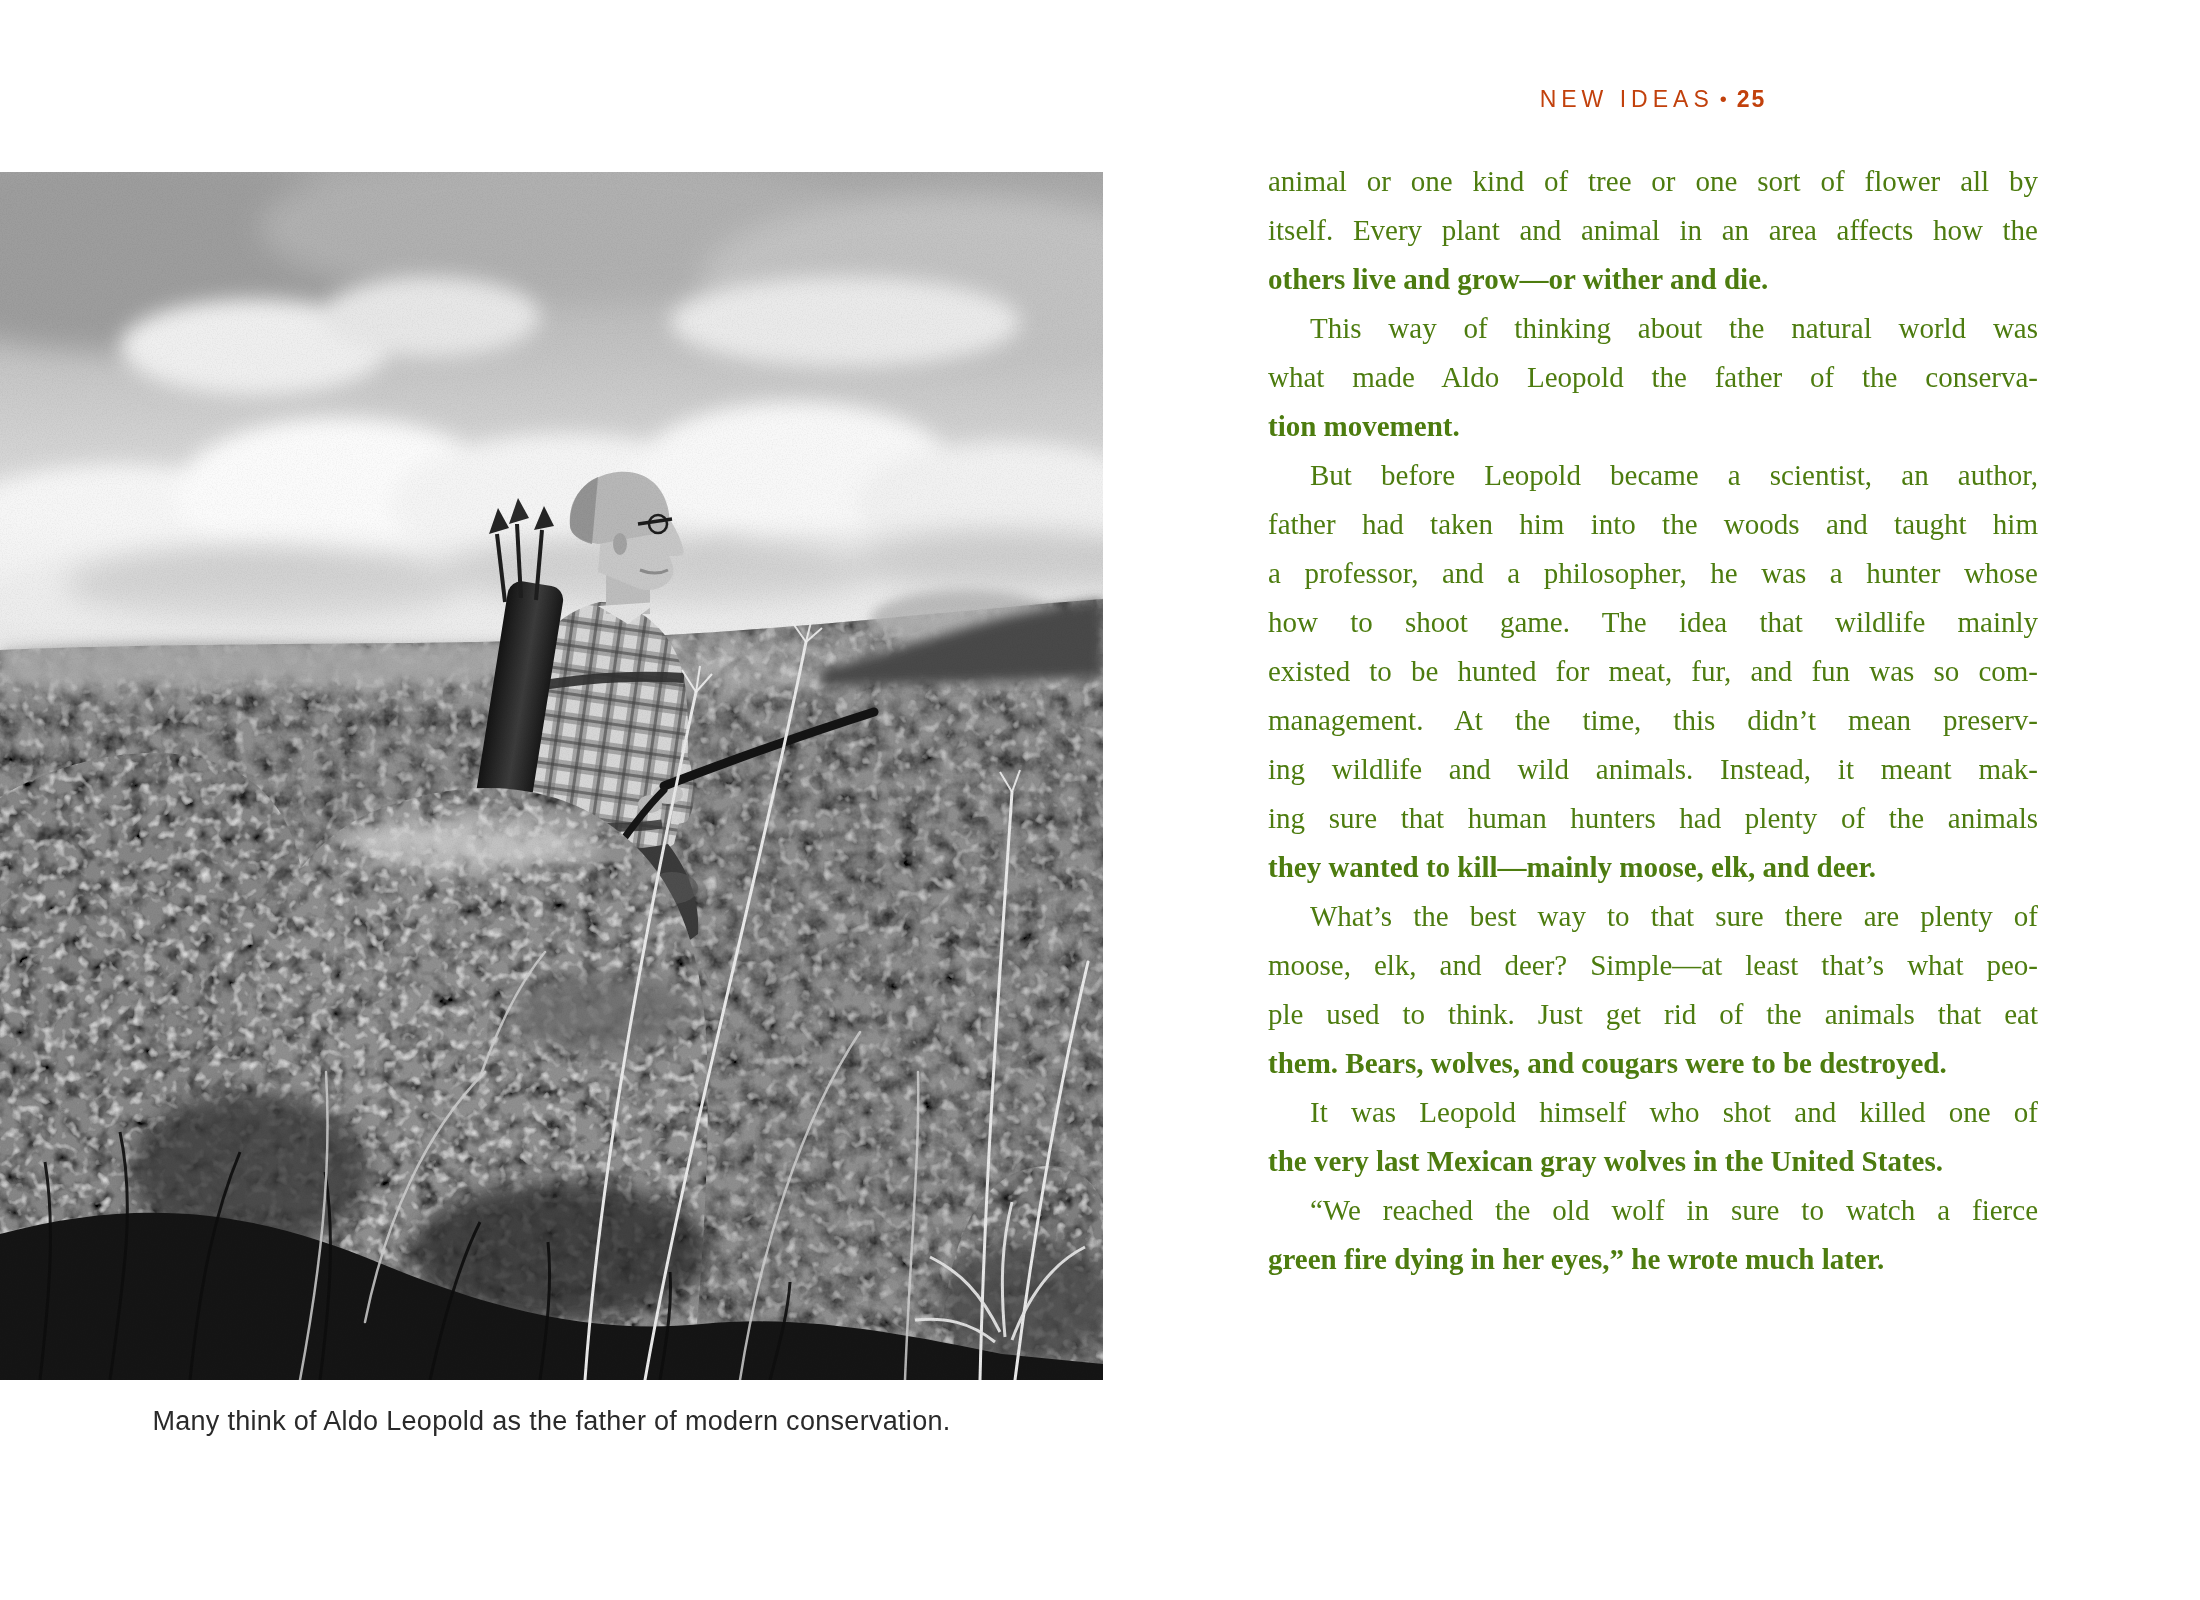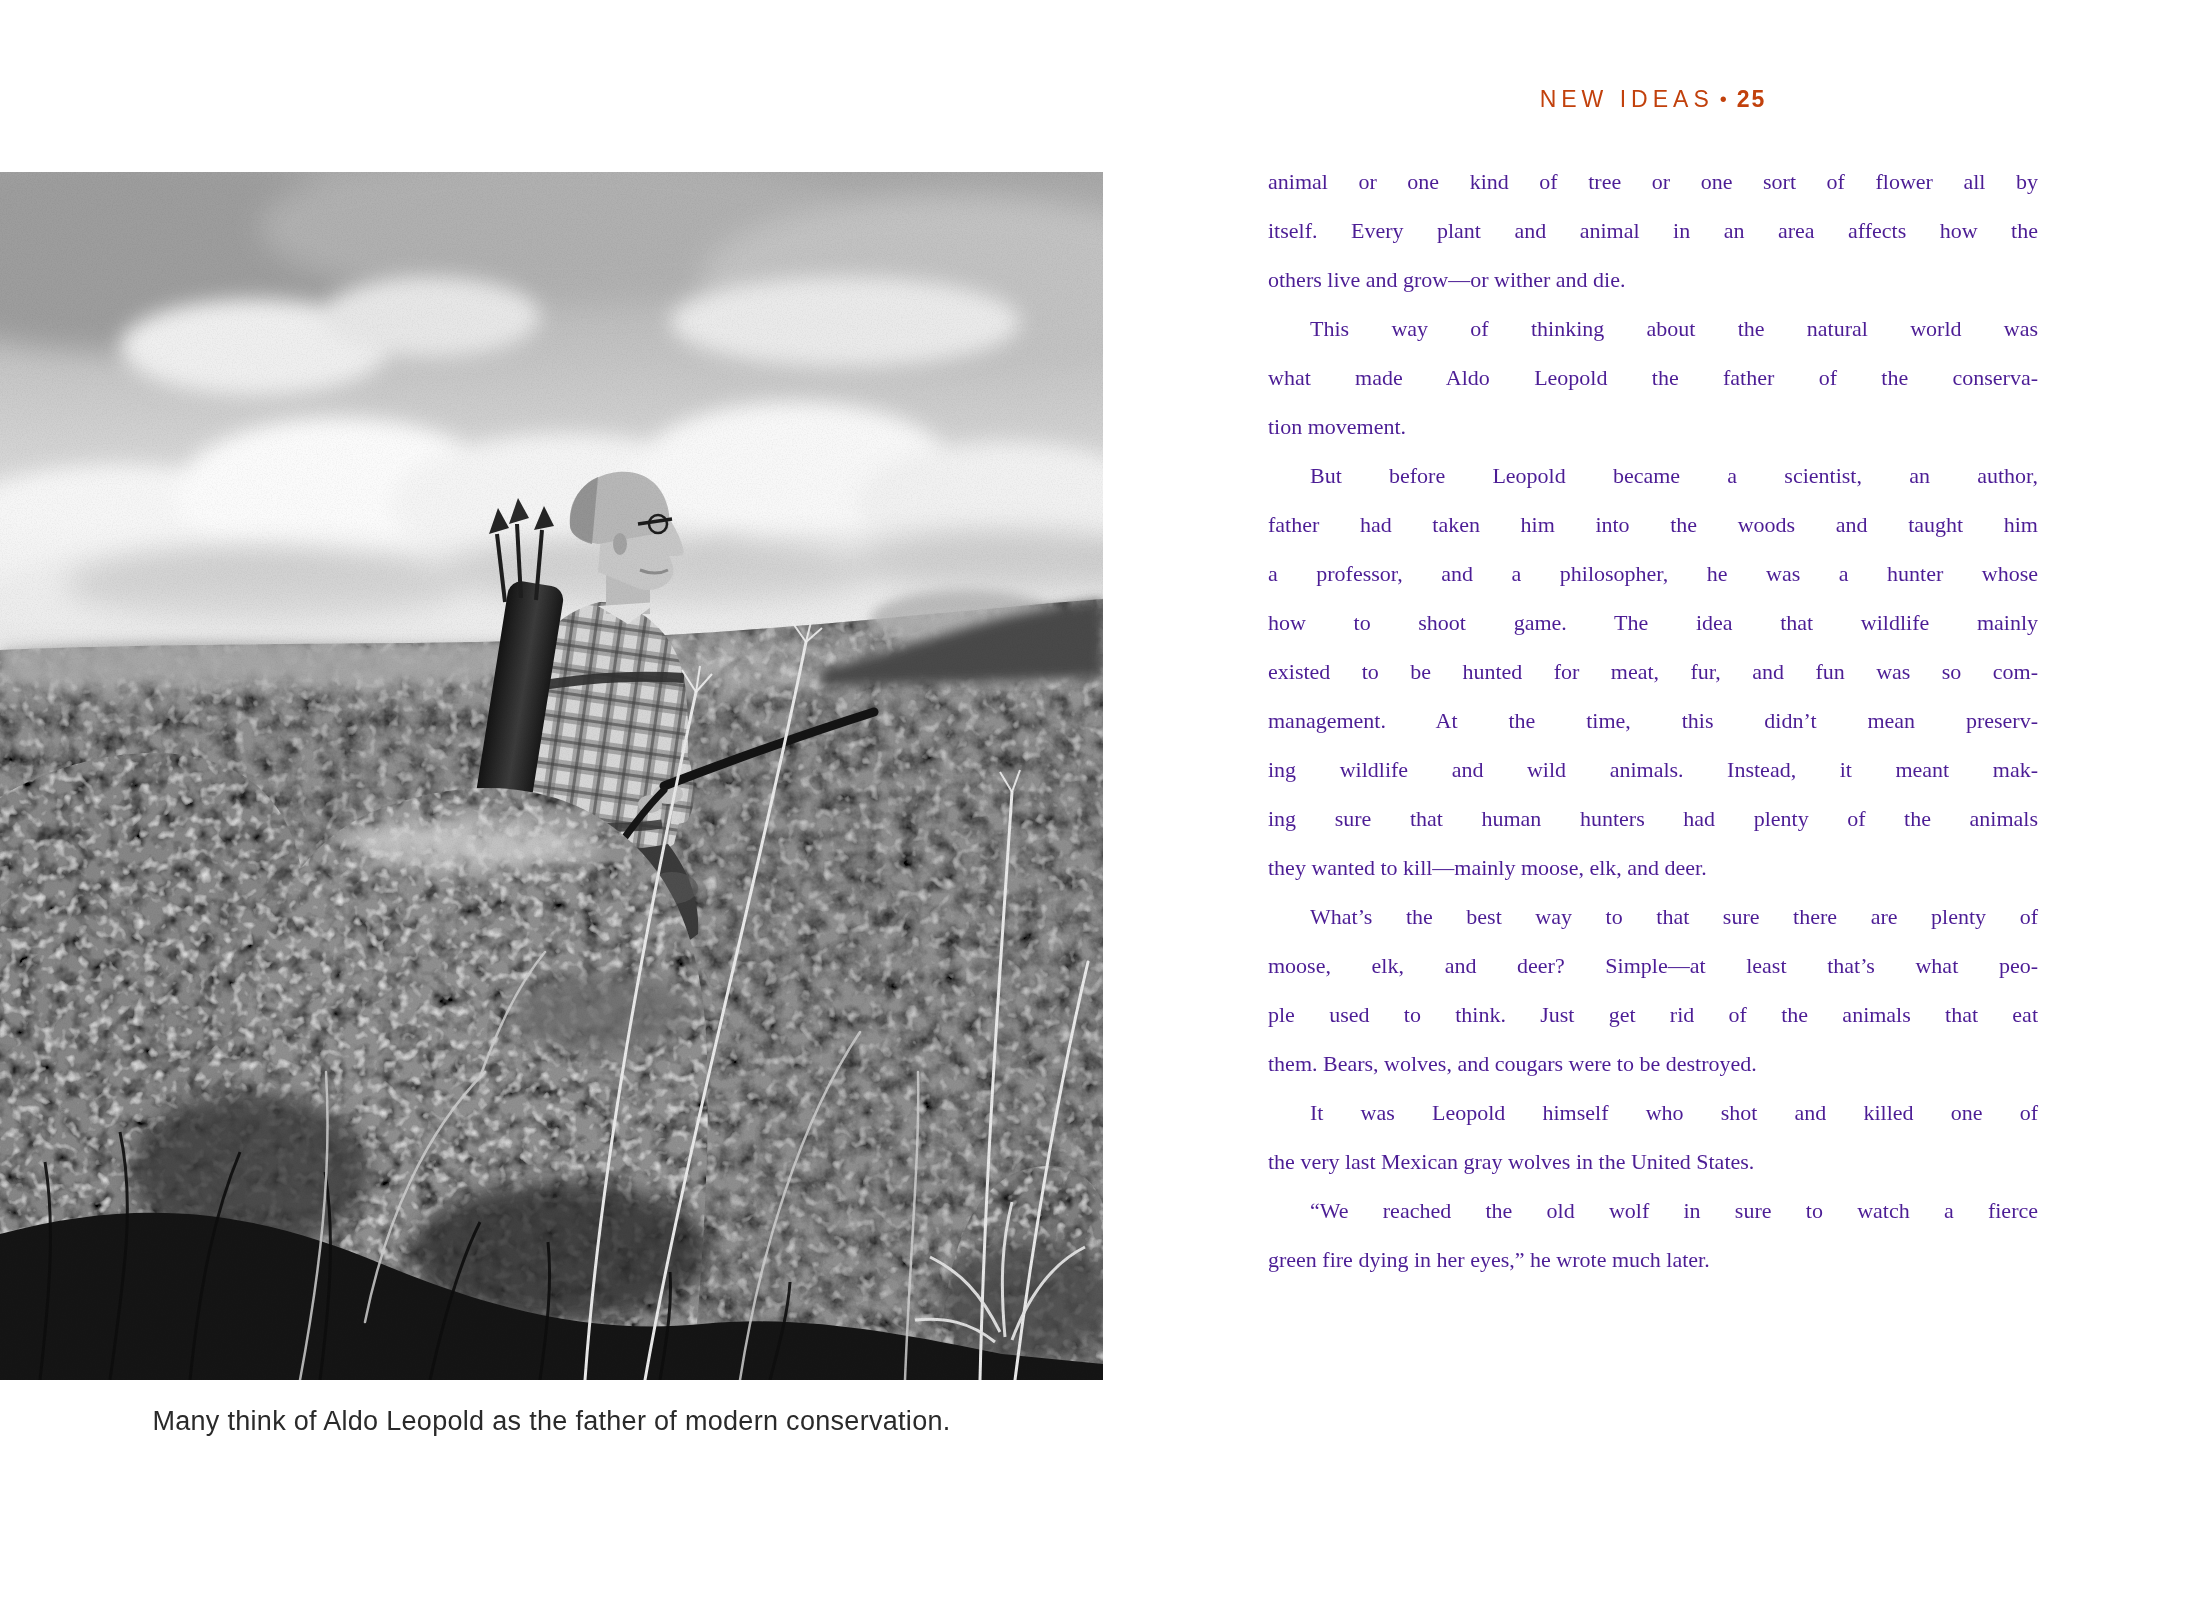--- a/index.html
+++ b/index.html
@@ -15,25 +15,25 @@
   .running-head .pagenum{font-weight:700;letter-spacing:2px;}
 
   
   figure{margin:0;position:absolute;left:0;top:172px;width:1115px;}
   .photo{width:1103px;height:1208px;overflow:hidden;background:#bbb;}
   .photo svg{display:block;width:1103px;height:1208px;}
   figcaption{display:block;width:1103px;text-align:center;margin-top:26px;
     font-family:"Liberation Sans", sans-serif;font-size:27px;color:#2a2a2a;letter-spacing:.3px;}
 
   
-  .bodycol{position:absolute;left:1268px;top:157px;width:770px;color:#4c1d95;
-    font-size:22px;line-height:49px;}
+  .bodycol{position:absolute;left:1268px;top:157px;width:770px;color:#4d7c0f;
+    font-size:29px;line-height:49px;}
   .para{margin:0;}
   .bodyline{text-align:justify;text-align-last:justify;}
-  .bodyline.lastline{text-align-last:left;}
+  .bodyline.lastline{text-align-last:left;font-weight:bold;}
   .bodyline.firstline{padding-left:42px;}
 </style>
 </head>
 <body>
 
 <div class="page">
 
   <header class="running-head">
     <span>NEW IDEAS</span><span class="dot">•</span><span class="pagenum">25</span>
   </header>

